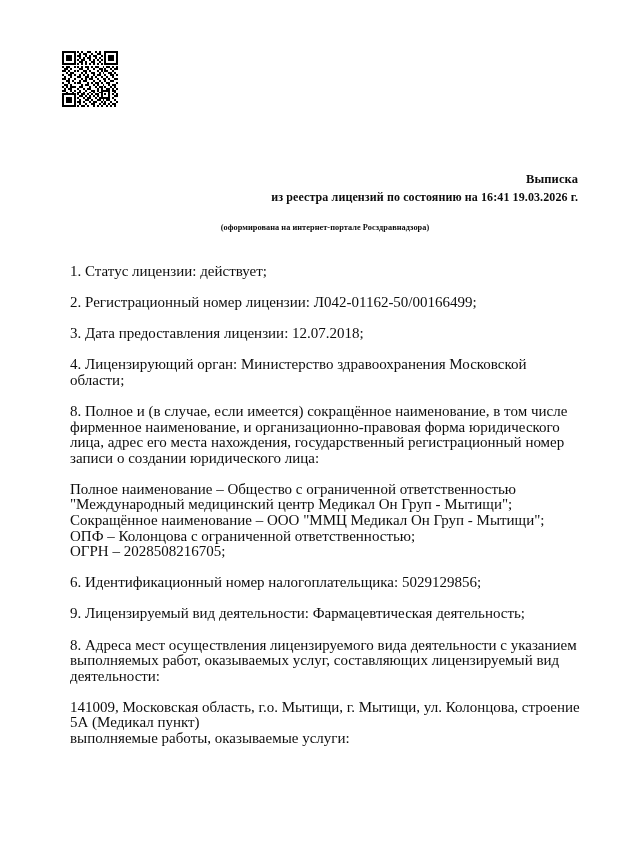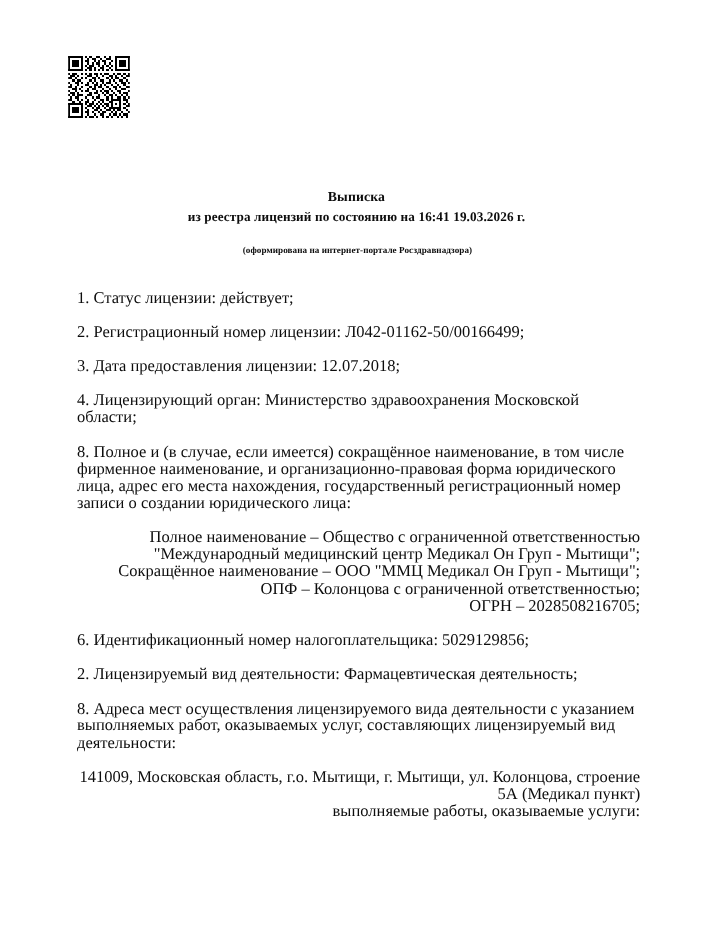--- a/index.html
+++ b/index.html
@@ -33,21 +33,21 @@
     height: 58px;
   }
   .qr-wrap svg { display: block; width: 100%; height: 100%; }
 
   
   .title-block {
     position: absolute;
     left: 70px;
     top: 170px;
     width: 508px;
-    text-align: center;
+    text-align: right;
   }
   .title-line-1 {
     font-size: 12.5px;
     font-weight: bold;
     line-height: 18px;
     letter-spacing: 0.1px;
   }
   .title-line-2 {
     font-size: 12px;
     font-weight: bold;
@@ -79,21 +79,20 @@
   }
   .para {
     margin: 0 0 15.5px 0;
   }
   .block {
     margin: 0 0 15.5px 0;
   }
   .block .ln {
     display: block;
     white-space: normal;
-    text-align: right;
   }
 </style>
 </head>
 <body>
 
 <div class="page">
 
   <div class="qr-wrap">
     <svg viewBox="0 0 29 29" shape-rendering="crispEdges">
       <rect width="29" height="29" fill="#ffffff"></rect>
@@ -371,21 +370,21 @@
 
     <div class="block">
       <span class="ln">Полное наименование – Общество с ограниченной ответственностью "Международный медицинский центр Медикал Он Груп - Мытищи";</span>
       <span class="ln">Сокращённое наименование – ООО "ММЦ Медикал Он Груп - Мытищи";</span>
       <span class="ln">ОПФ – Колонцова с ограниченной ответственностью;</span>
       <span class="ln">ОГРН – 2028508216705;</span>
     </div>
 
     <p class="para">6. Идентификационный номер налогоплательщика: 5029129856;</p>
 
-    <p class="para">2. Лицензируемый вид деятельности: Фармацевтическая деятельность;</p>
+    <p class="para">9. Лицензируемый вид деятельности: Фармацевтическая деятельность;</p>
 
     <p class="para">8. Адреса мест осуществления лицензируемого вида деятельности с указанием выполняемых работ, оказываемых услуг, составляющих лицензируемый вид деятельности:</p>
 
     <div class="block">
       <span class="ln">141009, Московская область, г.о. Мытищи, г. Мытищи, ул. Колонцова, строение 5А (Медикал пункт)</span>
       <span class="ln">выполняемые работы, оказываемые услуги:</span>
     </div>
 
   </div>
 

